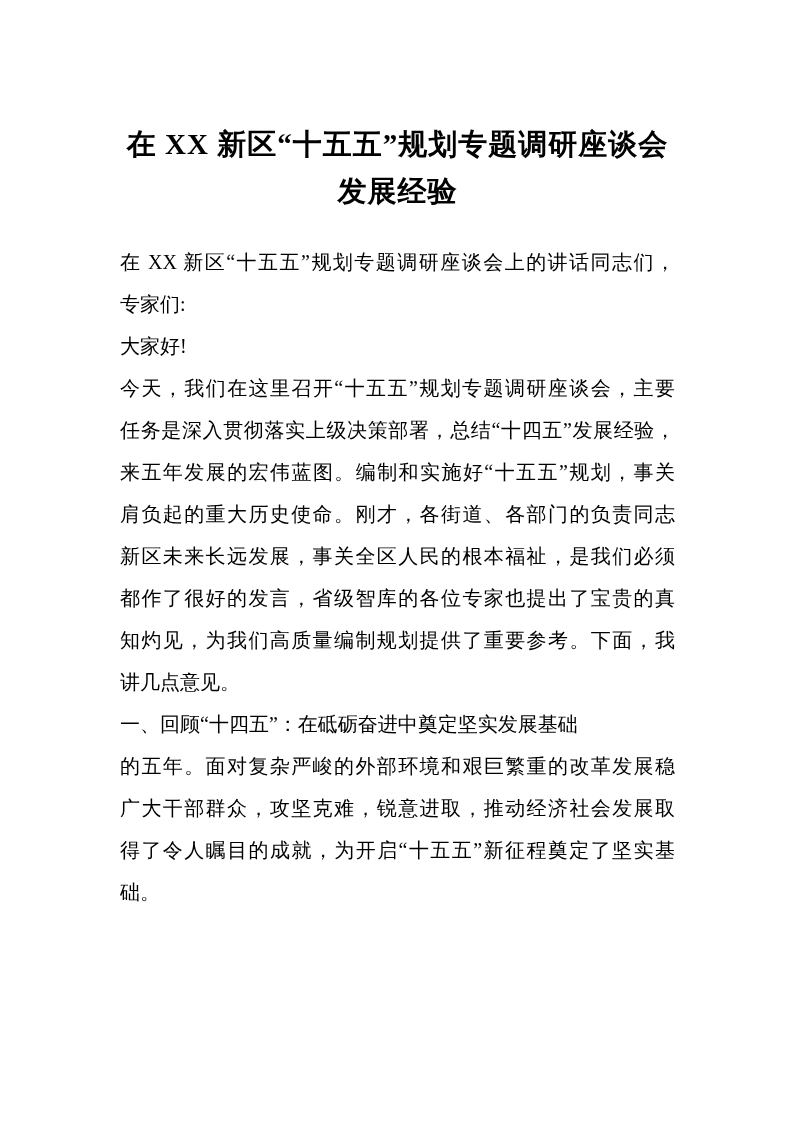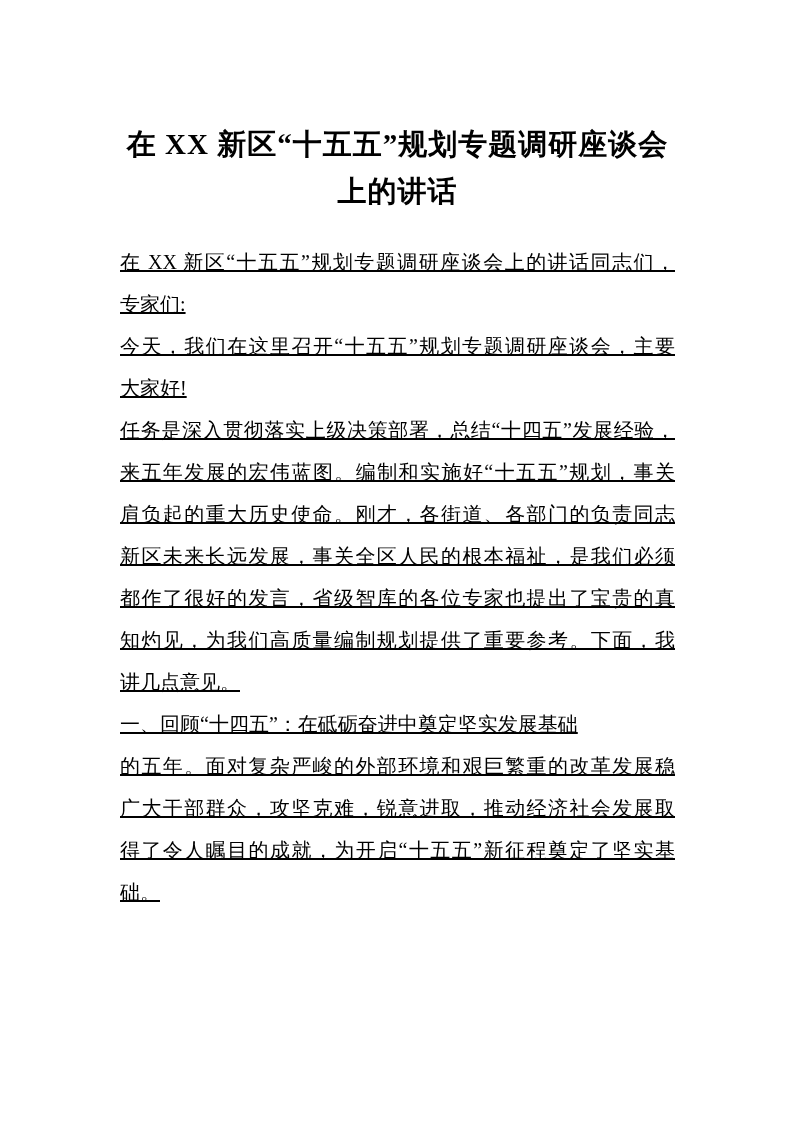--- a/index.html
+++ b/index.html
@@ -29,41 +29,40 @@
   }
   .title-line {
     display: block;
   }
   .doc-body {
     font-size: 20px;
     line-height: 42px;
   }
   .body-line {
     text-align: left;
-    text-decoration: underline;
   }
   .body-line.fill {
     text-align: justify;
     text-align-last: justify;
     text-justify: inter-character;
   }
 </style>
 </head>
 <body>
 
 <div class="page">
   <h1 class="doc-title">
     <span class="title-line">在 XX 新区“十五五”规划专题调研座谈会</span>
-    <span class="title-line">上的讲话</span>
+    <span class="title-line">发展经验</span>
   </h1>
   <div class="doc-body">
       <div class="body-line fill">在 XX 新区“十五五”规划专题调研座谈会上的讲话同志们，</div>
       <div class="body-line">专家们:</div>
+      <div class="body-line">大家好!</div>
       <div class="body-line fill">今天，我们在这里召开“十五五”规划专题调研座谈会，主要</div>
-      <div class="body-line">大家好!</div>
       <div class="body-line fill">任务是深入贯彻落实上级决策部署，总结“十四五”发展经验，</div>
       <div class="body-line fill">来五年发展的宏伟蓝图。编制和实施好“十五五”规划，事关</div>
       <div class="body-line fill">肩负起的重大历史使命。刚才，各街道、各部门的负责同志</div>
       <div class="body-line fill">新区未来长远发展，事关全区人民的根本福祉，是我们必须</div>
       <div class="body-line fill">都作了很好的发言，省级智库的各位专家也提出了宝贵的真</div>
       <div class="body-line fill">知灼见，为我们高质量编制规划提供了重要参考。下面，我</div>
       <div class="body-line">讲几点意见。</div>
       <div class="body-line">一、回顾“十四五”：在砥砺奋进中奠定坚实发展基础</div>
       <div class="body-line fill">的五年。面对复杂严峻的外部环境和艰巨繁重的改革发展稳</div>
       <div class="body-line fill">广大干部群众，攻坚克难，锐意进取，推动经济社会发展取</div>

